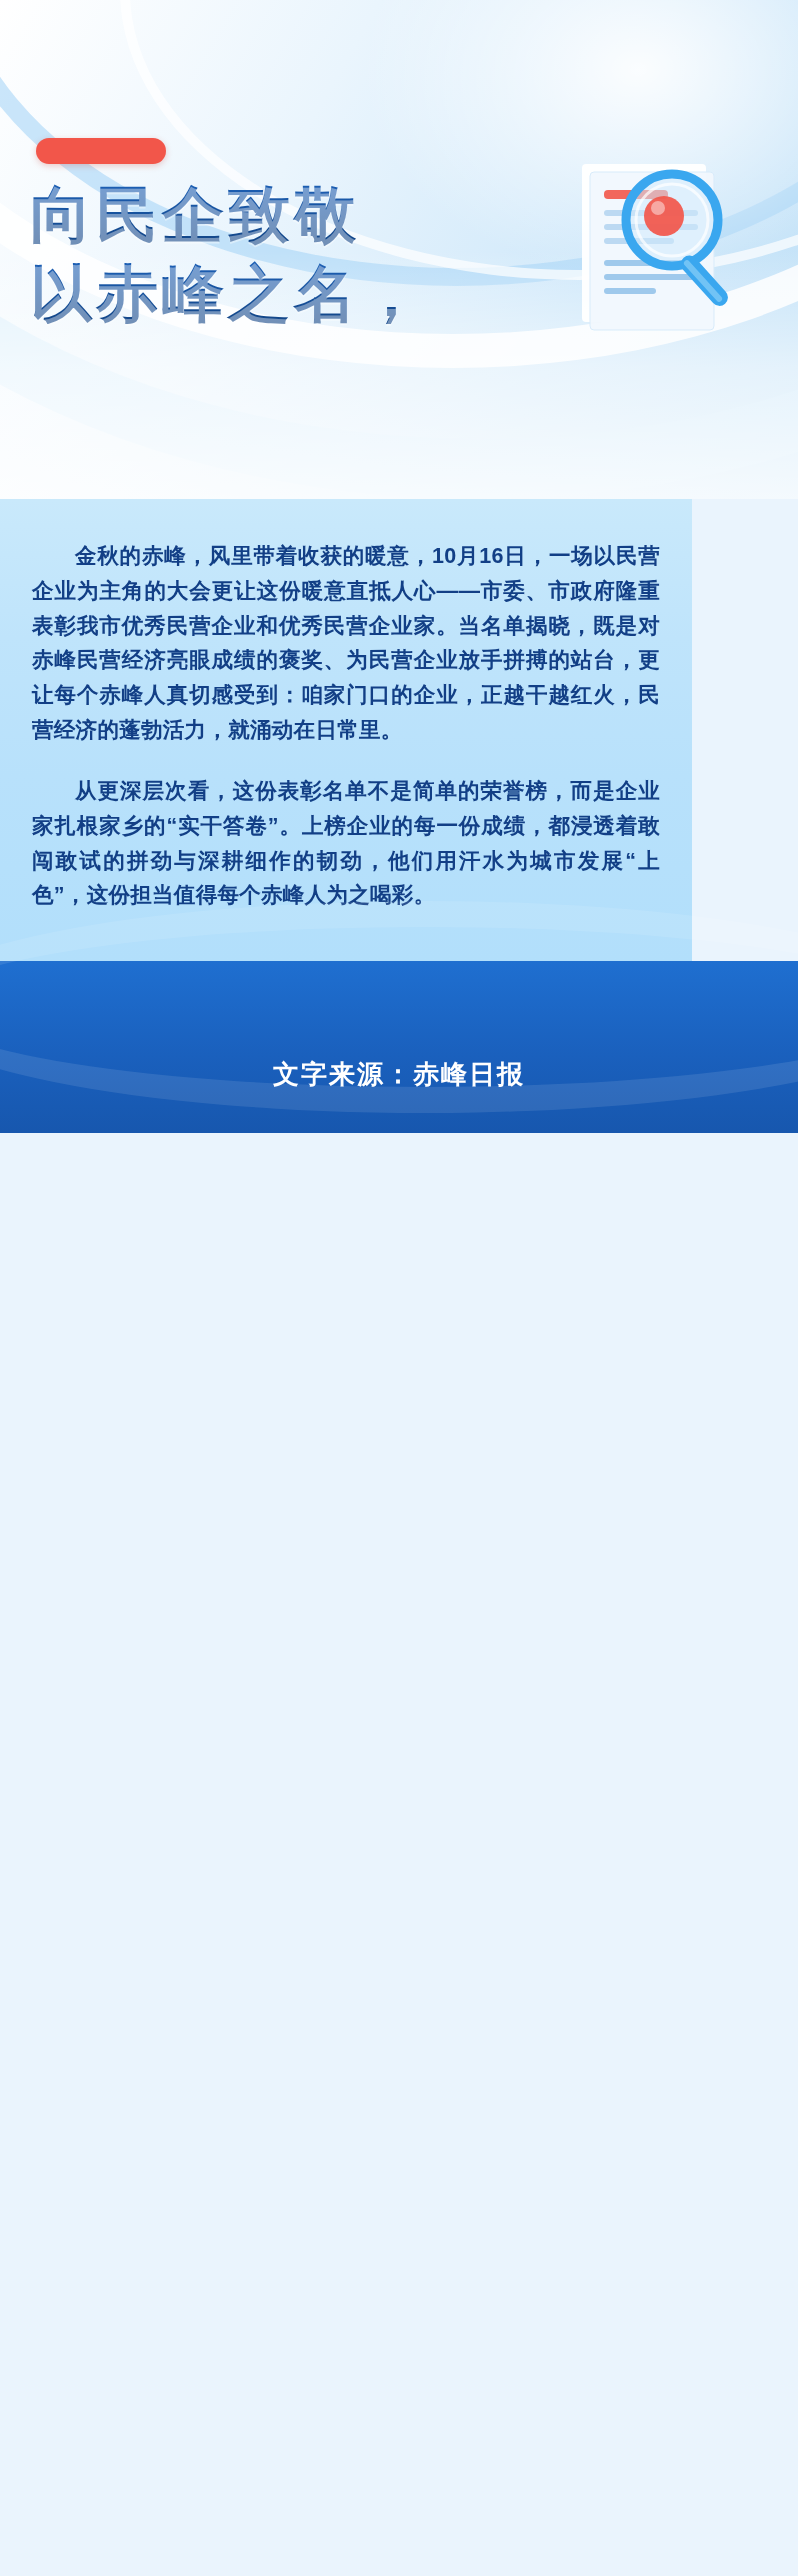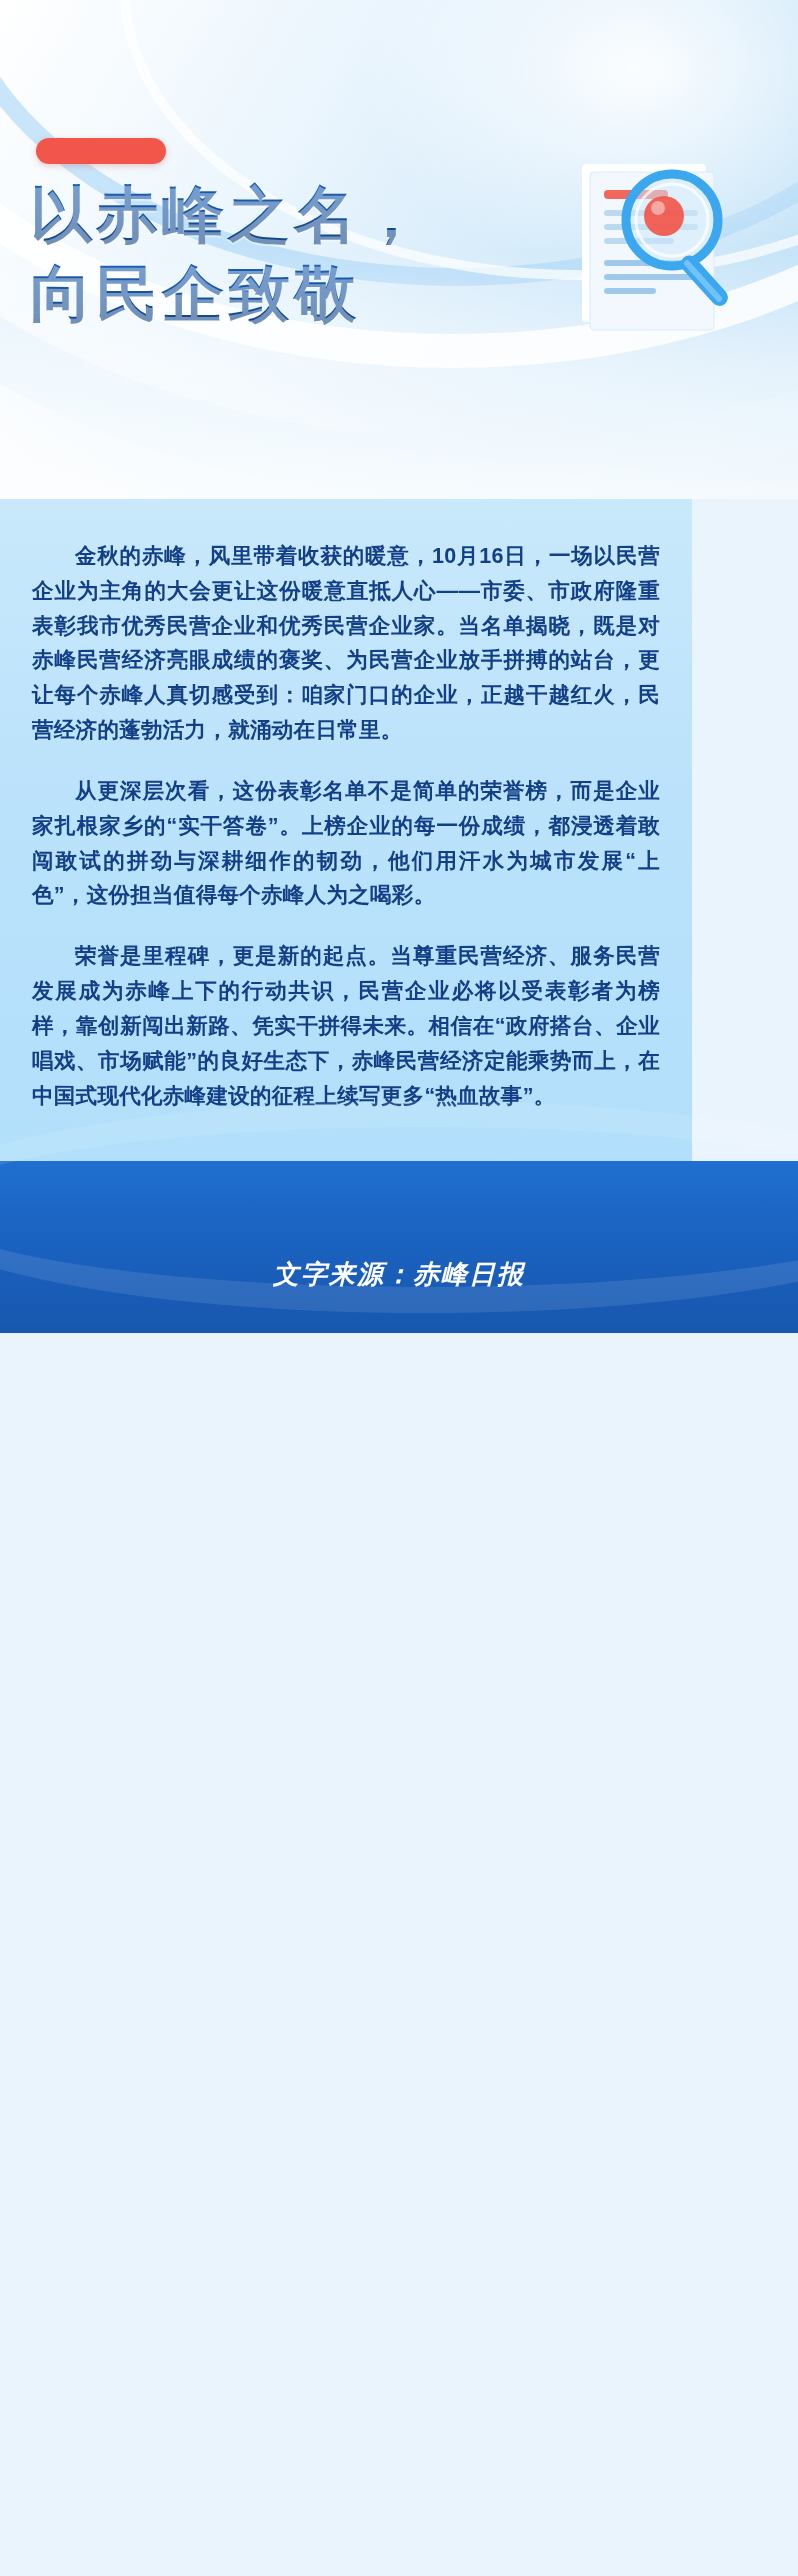--- a/index.html
+++ b/index.html
@@ -142,21 +142,20 @@
   }
   .footer-text {
     position: absolute;
     left: 0; right: 0;
     top: 96px;
     text-align: center;
     color: #ffffff;
     font-size: 26px;
     font-weight: 700;
     letter-spacing: 2px;
-    font-style: italic;
   }
 </style>
 </head>
 <body>
 
 <div class="page">
 
   <div class="header">
     <div class="hdr-swoosh sw4"></div>
     <div class="hdr-swoosh sw1"></div>
@@ -187,30 +186,29 @@
 
         <circle cx="118" cy="66" r="20" fill="#f2564a" opacity="0.92"></circle>
         <circle cx="112" cy="58" r="7" fill="#ffffff" opacity="0.45"></circle>
 
         <rect x="150" y="100" width="17" height="62" rx="8.5" transform="rotate(-42 158 131)" fill="#3aa7ef"></rect>
         <rect x="154" y="104" width="6" height="54" rx="3" transform="rotate(-42 157 131)" fill="#7fcaf6" opacity="0.8"></rect>
       </svg>
     </div>
 
     <div class="title-block">
+      <div class="title-line">向民企致敬</div>
       <div class="title-line">以赤峰之名，</div>
-      <div class="title-line">向民企致敬</div>
     </div>
   </div>
 
   <div class="article">
     <div class="article-inner">
       <p class="para">金秋的赤峰，风里带着收获的暖意，10月16日，一场以民营企业为主角的大会更让这份暖意直抵人心——市委、市政府隆重表彰我市优秀民营企业和优秀民营企业家。当名单揭晓，既是对赤峰民营经济亮眼成绩的褒奖、为民营企业放手拼搏的站台，更让每个赤峰人真切感受到：咱家门口的企业，正越干越红火，民营经济的蓬勃活力，就涌动在日常里。</p>
       <p class="para">从更深层次看，这份表彰名单不是简单的荣誉榜，而是企业家扎根家乡的“实干答卷”。上榜企业的每一份成绩，都浸透着敢闯敢试的拼劲与深耕细作的韧劲，他们用汗水为城市发展“上色”，这份担当值得每个赤峰人为之喝彩。</p>
-      <p class="para">荣誉是里程碑，更是新的起点。当尊重民营经济、服务民营发展成为赤峰上下的行动共识，民营企业必将以受表彰者为榜样，靠创新闯出新路、凭实干拼得未来。相信在“政府搭台、企业唱戏、市场赋能”的良好生态下，赤峰民营经济定能乘势而上，在中国式现代化赤峰建设的征程上续写更多“热血故事”。</p>
     </div>
   </div>
 
   <div class="footer">
     <div class="footer-wave"></div>
     <div class="footer-text">文字来源：赤峰日报</div>
   </div>
 
 </div>
 

